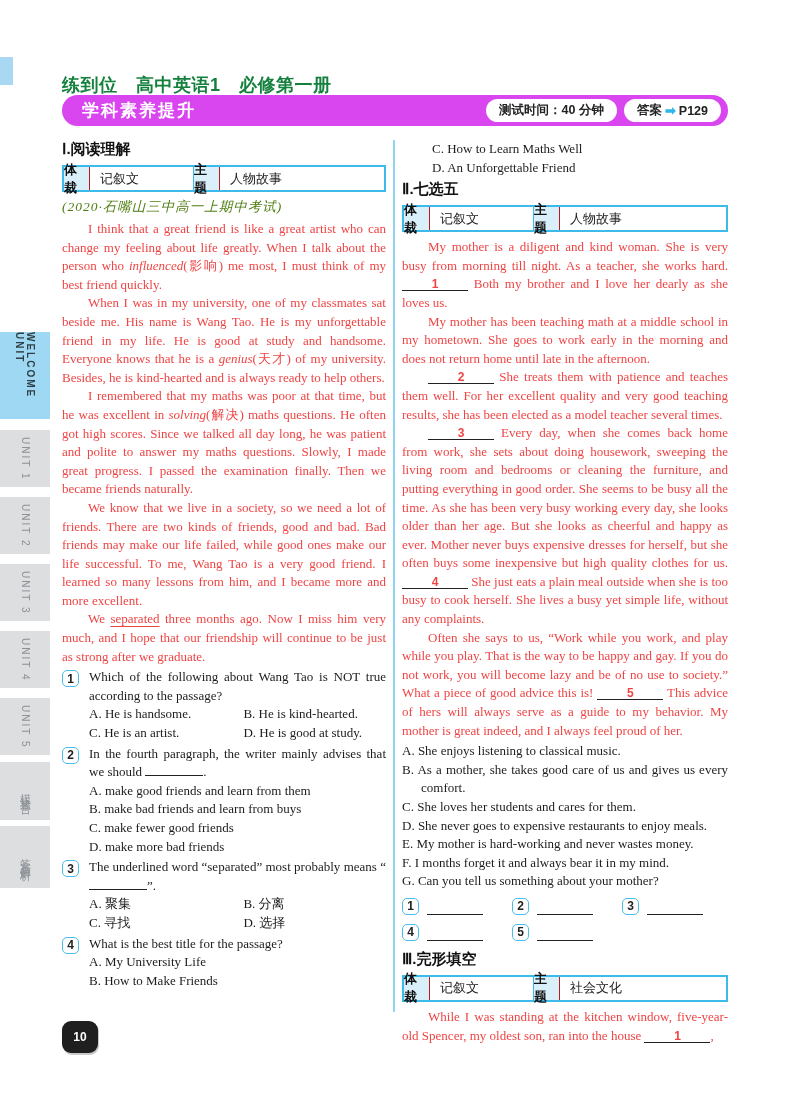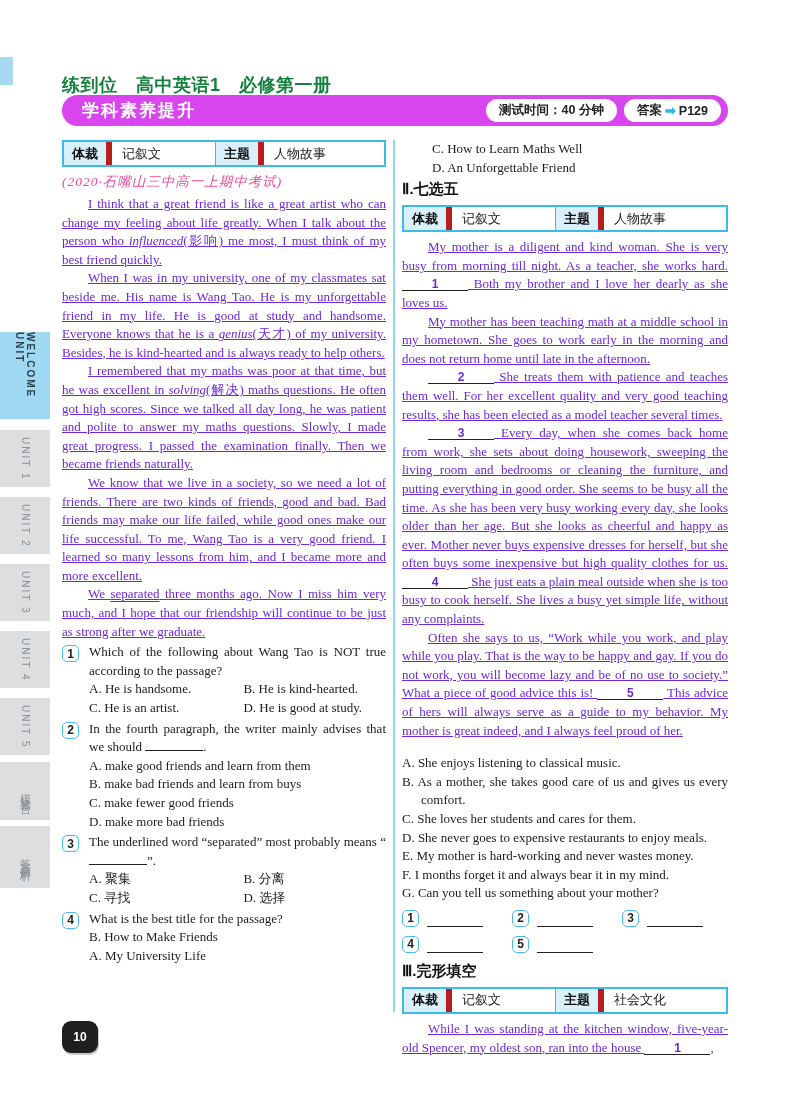--- a/index.html
+++ b/index.html
@@ -56,32 +56,32 @@
   
   .sec-heading {
     font-family:"Liberation Sans",sans-serif; font-weight:bold; font-size:15px;
     color:#111; margin:0 0 6px 0;
   }
   .genre-table {
     display:flex; border:2px solid #3cbae9; height:27px; align-items:stretch;
     font-size:13px; margin:0 0 6px 0; background:#fff;
   }
   .gt-label {
-    width:48px; background:#d9f0fb; font-weight:bold; display:flex; align-items:center;
-    justify-content:center; border-right:6px solid #b91c1c;
+    width:26px; background:#d9f0fb; font-weight:bold; display:flex; align-items:center;
+    justify-content:center; border-right:1px solid #b91c1c;
     font-family:"Liberation Sans",sans-serif; color:#111;
   }
   .gt-value { width:104px; display:flex; align-items:center; padding-left:10px; border-right:1px solid #3cbae9; }
   .gt-value.gt-last { flex:1; border-right:none; }
   .source-line {
-    color:#ec4899; font-style:italic; font-size:13.5px; letter-spacing:1px;
+    color:#4d7c0f; font-style:italic; font-size:13.5px; letter-spacing:1px;
     margin:0 0 4px 0;
   }
   .para {
-    font-size:13px; line-height:18.6px; text-align:justify; text-indent:26px; color:#6d28d9;text-decoration:underline;
+    font-size:13px; line-height:18.6px; text-align:justify; text-indent:26px; color:#ef4444;
   }
   .it { font-style:italic; }
   .ul { text-decoration:underline; text-underline-offset:3px; }
   .blank {
     display:inline-block; min-width:66px; height:13px; text-align:center;
     border-bottom:1.4px solid #222; font-weight:bold; font-size:12px; line-height:13px;
     text-indent:0; padding:0 4px; font-family:"Liberation Sans",sans-serif;
   }
   .blank-empty { min-width:58px; }
   
@@ -93,21 +93,21 @@
     color:#222; background:#fff; margin:2px 10px 0 0;
   }
   .qbody { flex:1; }
   .qstem { font-size:13px; line-height:18.6px; text-align:justify; }
   .opts2 { display:grid; grid-template-columns:52% 48%; }
   .opt { font-size:13px; line-height:18.6px; white-space:nowrap; }
   .optlist .opt { display:block; white-space:normal; }
   
   .cont-opts { padding-left:30px; margin-bottom:3px; }
   .cont-opts .opt { display:block; }
-  .g7opts { margin-top:14px; }
+  .g7opts { margin-top:2px; }
   .g7opt { font-size:13px; line-height:18.6px; text-align:justify; padding-left:19px; text-indent:-19px; }
   .ans-rows { margin:7px 0 4px 0; }
   .ans-row { display:grid; grid-template-columns:110px 110px 106px; margin-bottom:9px; }
   .ans-cell { display:flex; align-items:flex-end; }
   .ans-cell .qbadge { margin:0 8px 0 0; }
   .ans-line { display:inline-block; width:56px; height:12px; border-bottom:1.4px solid #222; }
   
   .page-badge {
     position:absolute; left:62px; top:1021px; width:36px; height:32px; background:#1f1f1f;
     color:#fff; border-radius:9px; display:flex; align-items:center; justify-content:center;
@@ -141,20 +141,21 @@
   <div class="vtab t-u2">UNIT 2</div>
   <div class="vtab t-u3">UNIT 3</div>
   <div class="vtab t-u4">UNIT 4</div>
   <div class="vtab t-u5">UNIT 5</div>
   <div class="vtab cn t-mod">模块整合</div>
   <div class="vtab cn t-ans">答案与解析</div>
 
   <div class="col-divider"></div>
 
   <div class="col col-left">
+    <div class="sec-heading">Ⅰ.阅读理解</div>
 
     <div class="genre-table">
       <span class="gt-label">体裁</span>
       <span class="gt-value">记叙文</span>
       <span class="gt-label">主题</span>
       <span class="gt-value gt-last">人物故事</span>
     </div>
 
     <div class="source-line">(2020·石嘴山三中高一上期中考试)</div>
 
@@ -201,22 +202,22 @@
           <span class="opt"><span>D.</span> <span>选择</span></span>
         </div>
       </div>
     </div>
 
     <div class="question">
       <span class="qbadge">4</span>
       <div class="qbody">
         <div class="qstem"><span>What is the best title for the passage?</span></div>
         <div class="optlist">
+          <span class="opt"><span>A.</span> <span>My University Life</span></span>
           <span class="opt"><span>B.</span> <span>How to Make Friends</span></span>
-          <span class="opt"><span>A.</span> <span>My University Life</span></span>
         </div>
       </div>
     </div>
   </div>
 
   <div class="col col-right">
     <div class="cont-opts">
       <span class="opt"><span>C.</span> <span>How to Learn Maths Well</span></span>
       <span class="opt"><span>D.</span> <span>An Unforgettable Friend</span></span>
     </div>

